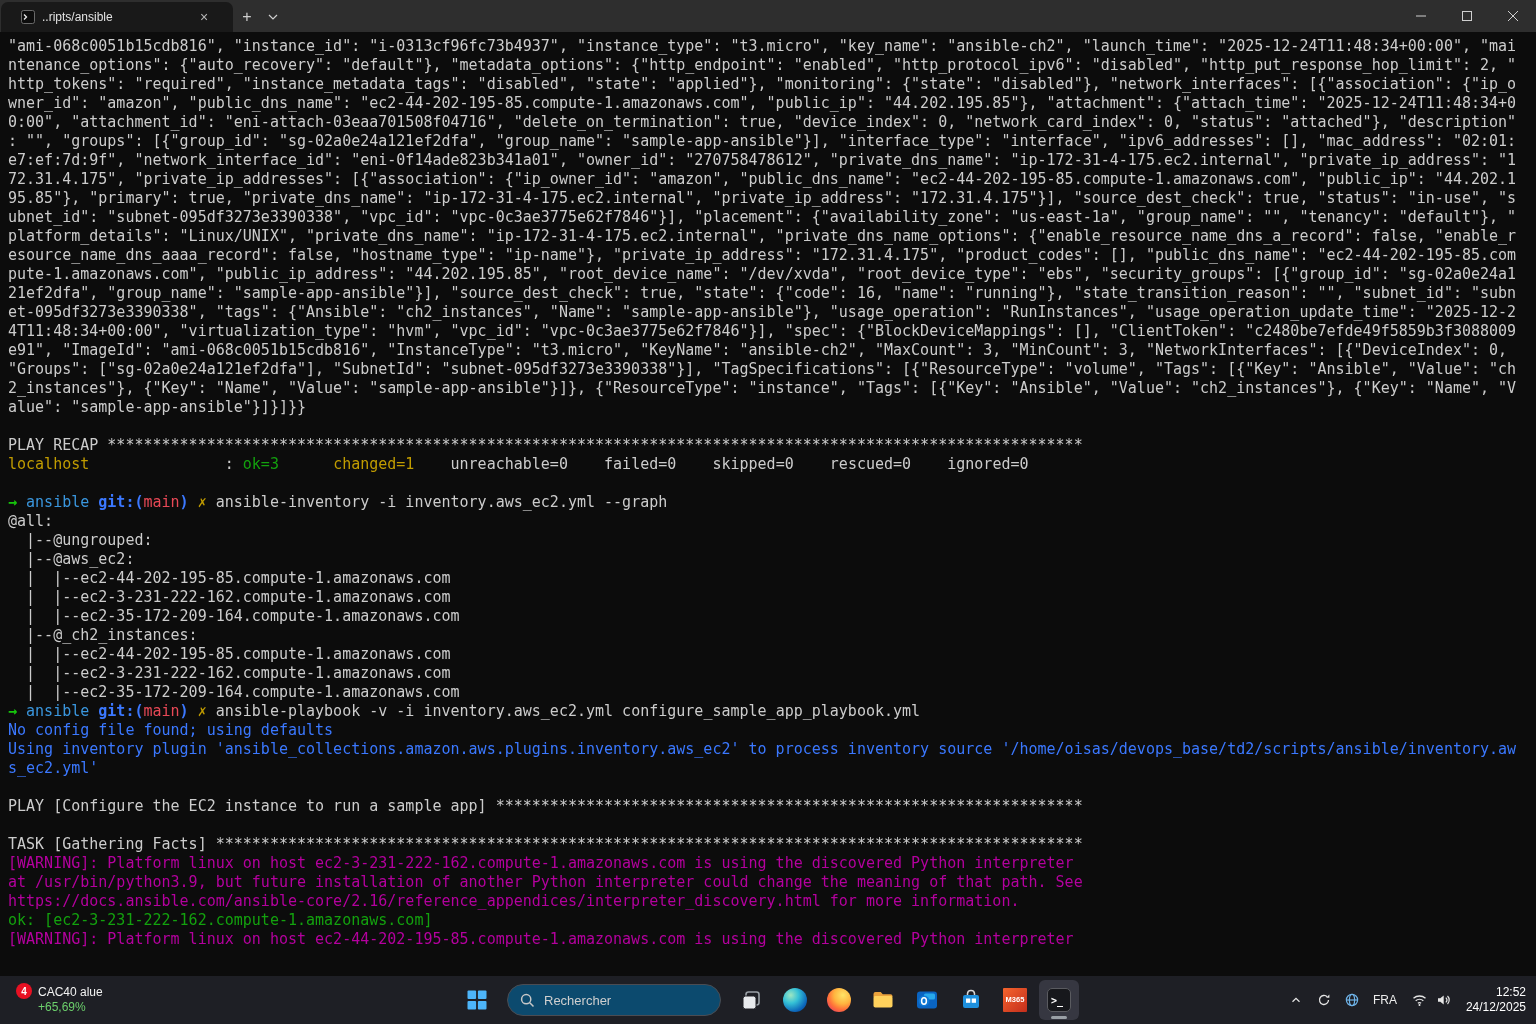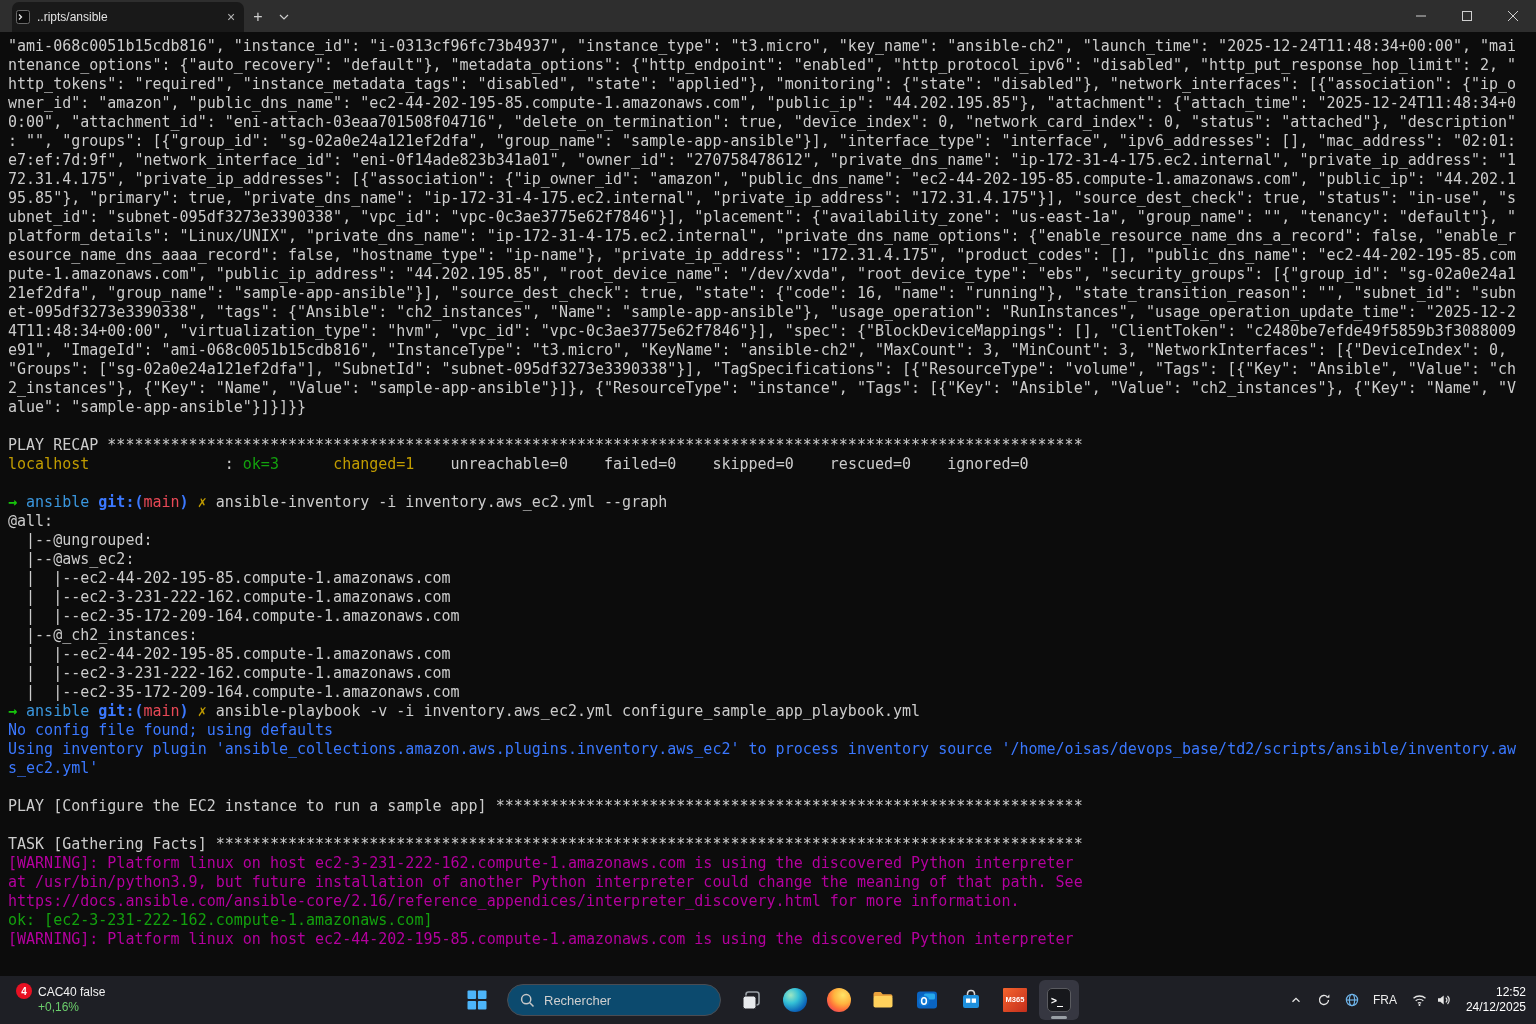--- a/index.html
+++ b/index.html
@@ -1,21 +1,21 @@
 <!DOCTYPE html>
 <html><head>
 <meta charset="utf-8">
 <style>
   *{margin:0;padding:0;box-sizing:border-box}
   html,body{width:1536px;height:1024px;overflow:hidden;background:#000}
   .screen{width:1536px;height:1024px;display:flex;flex-direction:column;font-family:"Liberation Sans",sans-serif}
 
   
   .titlebar{height:32px;background:#2e2e2e;display:flex;align-items:flex-end;flex:none;position:relative}
-  .tab{width:232px;height:30px;margin-left:12px;background:#191919;border-radius:7px 7px 0 0;display:flex;align-items:center;padding:0 4px;gap:7px}
+  .tab{width:232px;height:30px;margin-left:1px;background:#191919;border-radius:7px 7px 0 0;display:flex;align-items:center;padding:0 20px;gap:7px}
   .tabicon{display:flex;align-items:center}
   .tabtitle{color:#e2e2e2;font-size:12px;flex:1;white-space:nowrap;overflow:hidden}
   .tabclose{color:#b5b5b5;font-size:14px;width:18px;height:18px;display:flex;align-items:center;justify-content:center;border-radius:3px}
   .tbbtn{color:#cfcfcf;font-size:16px;width:28px;height:30px;display:flex;align-items:center;justify-content:center}
   .tbbtn.drop{width:24px}
   .caption{margin-left:auto;display:flex;height:32px;align-self:flex-start}
   .cap{width:46px;height:32px;display:flex;align-items:center;justify-content:center}
 
   
   .terminal{flex:1;background:#0c0c0c;padding:5px 0 0 8px;font-family:"DejaVu Sans Mono","Liberation Mono",monospace;font-size:15px;line-height:19px;white-space:pre;overflow:hidden}
@@ -94,22 +94,22 @@
     </div>
   </div>
 
   <div class="terminal"><div class="tline"><span class="c-fg">"ami-068c0051b15cdb816", "instance_id": "i-0313cf96fc73b4937", "instance_type": "t3.micro", "key_name": "ansible-ch2", "launch_time": "2025-12-24T11:48:34+00:00", "mai</span></div><div class="tline"><span class="c-fg">ntenance_options": {"auto_recovery": "default"}, "metadata_options": {"http_endpoint": "enabled", "http_protocol_ipv6": "disabled", "http_put_response_hop_limit": 2, "</span></div><div class="tline"><span class="c-fg">http_tokens": "required", "instance_metadata_tags": "disabled", "state": "applied"}, "monitoring": {"state": "disabled"}, "network_interfaces": [{"association": {"ip_o</span></div><div class="tline"><span class="c-fg">wner_id": "amazon", "public_dns_name": "ec2-44-202-195-85.compute-1.amazonaws.com", "public_ip": "44.202.195.85"}, "attachment": {"attach_time": "2025-12-24T11:48:34+0</span></div><div class="tline"><span class="c-fg">0:00", "attachment_id": "eni-attach-03eaa701508f04716", "delete_on_termination": true, "device_index": 0, "network_card_index": 0, "status": "attached"}, "description"</span></div><div class="tline"><span class="c-fg">: "", "groups": [{"group_id": "sg-02a0e24a121ef2dfa", "group_name": "sample-app-ansible"}], "interface_type": "interface", "ipv6_addresses": [], "mac_address": "02:01:</span></div><div class="tline"><span class="c-fg">e7:ef:7d:9f", "network_interface_id": "eni-0f14ade823b341a01", "owner_id": "270758478612", "private_dns_name": "ip-172-31-4-175.ec2.internal", "private_ip_address": "1</span></div><div class="tline"><span class="c-fg">72.31.4.175", "private_ip_addresses": [{"association": {"ip_owner_id": "amazon", "public_dns_name": "ec2-44-202-195-85.compute-1.amazonaws.com", "public_ip": "44.202.1</span></div><div class="tline"><span class="c-fg">95.85"}, "primary": true, "private_dns_name": "ip-172-31-4-175.ec2.internal", "private_ip_address": "172.31.4.175"}], "source_dest_check": true, "status": "in-use", "s</span></div><div class="tline"><span class="c-fg">ubnet_id": "subnet-095df3273e3390338", "vpc_id": "vpc-0c3ae3775e62f7846"}], "placement": {"availability_zone": "us-east-1a", "group_name": "", "tenancy": "default"}, "</span></div><div class="tline"><span class="c-fg">platform_details": "Linux/UNIX", "private_dns_name": "ip-172-31-4-175.ec2.internal", "private_dns_name_options": {"enable_resource_name_dns_a_record": false, "enable_r</span></div><div class="tline"><span class="c-fg">esource_name_dns_aaaa_record": false, "hostname_type": "ip-name"}, "private_ip_address": "172.31.4.175", "product_codes": [], "public_dns_name": "ec2-44-202-195-85.com</span></div><div class="tline"><span class="c-fg">pute-1.amazonaws.com", "public_ip_address": "44.202.195.85", "root_device_name": "/dev/xvda", "root_device_type": "ebs", "security_groups": [{"group_id": "sg-02a0e24a1</span></div><div class="tline"><span class="c-fg">21ef2dfa", "group_name": "sample-app-ansible"}], "source_dest_check": true, "state": {"code": 16, "name": "running"}, "state_transition_reason": "", "subnet_id": "subn</span></div><div class="tline"><span class="c-fg">et-095df3273e3390338", "tags": {"Ansible": "ch2_instances", "Name": "sample-app-ansible"}, "usage_operation": "RunInstances", "usage_operation_update_time": "2025-12-2</span></div><div class="tline"><span class="c-fg">4T11:48:34+00:00", "virtualization_type": "hvm", "vpc_id": "vpc-0c3ae3775e62f7846"}], "spec": {"BlockDeviceMappings": [], "ClientToken": "c2480be7efde49f5859b3f3088009</span></div><div class="tline"><span class="c-fg">e91", "ImageId": "ami-068c0051b15cdb816", "InstanceType": "t3.micro", "KeyName": "ansible-ch2", "MaxCount": 3, "MinCount": 3, "NetworkInterfaces": [{"DeviceIndex": 0,</span></div><div class="tline"><span class="c-fg">"Groups": ["sg-02a0e24a121ef2dfa"], "SubnetId": "subnet-095df3273e3390338"}], "TagSpecifications": [{"ResourceType": "volume", "Tags": [{"Key": "Ansible", "Value": "ch</span></div><div class="tline"><span class="c-fg">2_instances"}, {"Key": "Name", "Value": "sample-app-ansible"}]}, {"ResourceType": "instance", "Tags": [{"Key": "Ansible", "Value": "ch2_instances"}, {"Key": "Name", "V</span></div><div class="tline"><span class="c-fg">alue": "sample-app-ansible"}]}]}}</span></div><div class="tline">&nbsp;</div><div class="tline"><span class="c-fg">PLAY RECAP ************************************************************************************************************</span></div><div class="tline"><span class="c-yel">localhost</span><span class="c-fg">               : </span><span class="c-grn">ok=3</span><span class="c-fg">      </span><span class="c-yel">changed=1</span><span class="c-fg">    unreachable=0    failed=0    skipped=0    rescued=0    ignored=0</span></div><div class="tline">&nbsp;</div><div class="tline"><span class="c-bgrn">→ </span><span class="c-cyn">ansible </span><span class="c-pblu">git:(</span><span class="c-red">main</span><span class="c-pblu">) </span><span class="c-yel">✗ </span><span class="c-fg">ansible-inventory -i inventory.aws_ec2.yml --graph</span></div><div class="tline"><span class="c-fg">@all:</span></div><div class="tline"><span class="c-fg">  |--@ungrouped:</span></div><div class="tline"><span class="c-fg">  |--@aws_ec2:</span></div><div class="tline"><span class="c-fg">  |  |--ec2-44-202-195-85.compute-1.amazonaws.com</span></div><div class="tline"><span class="c-fg">  |  |--ec2-3-231-222-162.compute-1.amazonaws.com</span></div><div class="tline"><span class="c-fg">  |  |--ec2-35-172-209-164.compute-1.amazonaws.com</span></div><div class="tline"><span class="c-fg">  |--@_ch2_instances:</span></div><div class="tline"><span class="c-fg">  |  |--ec2-44-202-195-85.compute-1.amazonaws.com</span></div><div class="tline"><span class="c-fg">  |  |--ec2-3-231-222-162.compute-1.amazonaws.com</span></div><div class="tline"><span class="c-fg">  |  |--ec2-35-172-209-164.compute-1.amazonaws.com</span></div><div class="tline"><span class="c-bgrn">→ </span><span class="c-cyn">ansible </span><span class="c-pblu">git:(</span><span class="c-red">main</span><span class="c-pblu">) </span><span class="c-yel">✗ </span><span class="c-fg">ansible-playbook -v -i inventory.aws_ec2.yml configure_sample_app_playbook.yml</span></div><div class="tline"><span class="c-blu">No config file found; using defaults</span></div><div class="tline"><span class="c-blu">Using inventory plugin 'ansible_collections.amazon.aws.plugins.inventory.aws_ec2' to process inventory source '/home/oisas/devops_base/td2/scripts/ansible/inventory.aw</span></div><div class="tline"><span class="c-blu">s_ec2.yml'</span></div><div class="tline">&nbsp;</div><div class="tline"><span class="c-fg">PLAY [Configure the EC2 instance to run a sample app] *****************************************************************</span></div><div class="tline">&nbsp;</div><div class="tline"><span class="c-fg">TASK [Gathering Facts] ************************************************************************************************</span></div><div class="tline"><span class="c-mag">[WARNING]: Platform linux on host ec2-3-231-222-162.compute-1.amazonaws.com is using the discovered Python interpreter</span></div><div class="tline"><span class="c-mag">at /usr/bin/python3.9, but future installation of another Python interpreter could change the meaning of that path. See</span></div><div class="tline"><span class="c-mag">https://docs.ansible.com/ansible-core/2.16/reference_appendices/interpreter_discovery.html for more information.</span></div><div class="tline"><span class="c-grn">ok: [ec2-3-231-222-162.compute-1.amazonaws.com]</span></div><div class="tline"><span class="c-mag">[WARNING]: Platform linux on host ec2-44-202-195-85.compute-1.amazonaws.com is using the discovered Python interpreter</span></div></div>
 
   <div class="taskbar">
 
     <div class="widget">
       <div class="badge">4</div>
       <div class="wcol">
-        <div class="wtitle">CAC40 false</div>
-        <div class="wchange">+0,16%</div>
+        <div class="wtitle">CAC40 alue</div>
+        <div class="wchange">+65,69%</div>
       </div>
     </div>
 
     <div class="center">
       <div class="tb-btn">
         <svg width="22" height="22" viewBox="0 0 22 22">
             <g fill="#4db5fa">
               <rect x="1.5" y="1.5" width="8.6" height="8.6" rx="1"></rect>
               <rect x="11.9" y="1.5" width="8.6" height="8.6" rx="1"></rect>
               <rect x="1.5" y="11.9" width="8.6" height="8.6" rx="1"></rect>

